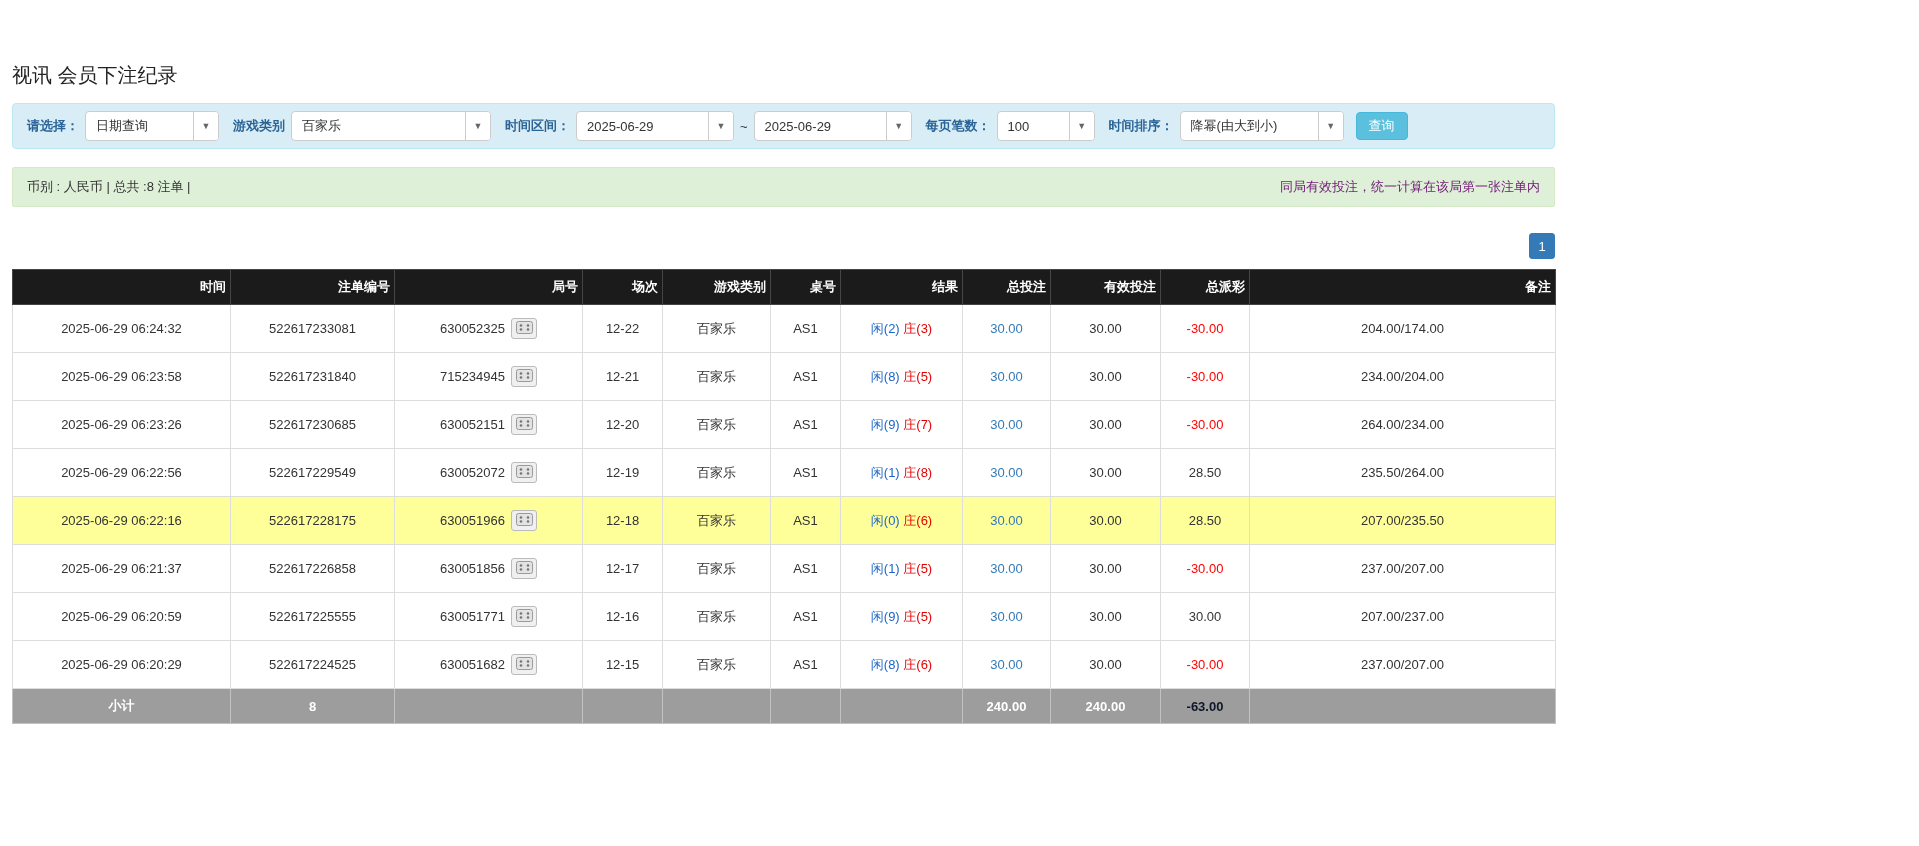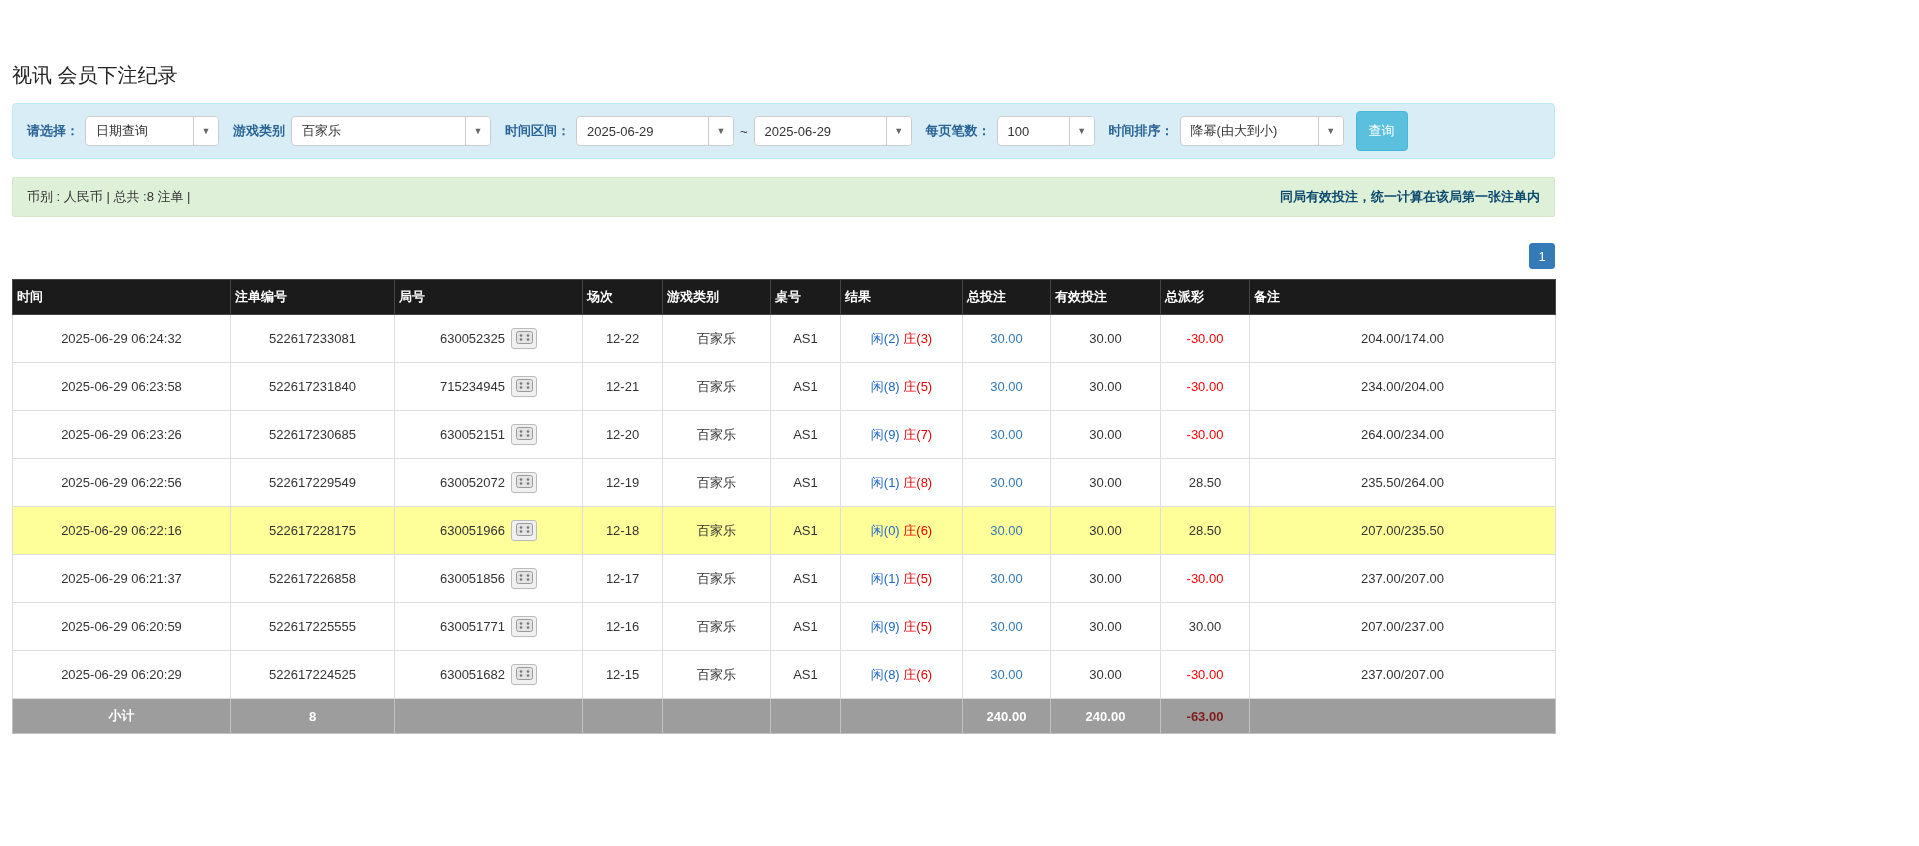--- a/index.html
+++ b/index.html
@@ -34,50 +34,50 @@
     display: flex; align-items: center; justify-content: center;
     color: #666; font-size: 9px; background: #fff;
   }
   .w-select { width: 132px; }
   .w-game   { width: 198px; }
   .w-date   { width: 156px; }
   .w-size   { width: 96px;  }
   .w-sort   { width: 162px; }
   .tilde { margin: 0 6px; color: #333; }
   .search-btn {
-    margin-left: 12px; height: 40px; padding: 0 12px;
+    margin-left: 12px; height: 28px; padding: 0 12px;
     background: #5bc0de; border: 1px solid #46b8da; border-radius: 4px;
     color: #fff; font-size: 13px; cursor: pointer; font-family: Liberation Mono, monospace;
   }
 
   
   .summary-bar {
     margin-top: 18px;
     display: flex; align-items: center; justify-content: space-between;
     background: #dff0d8; border: 1px solid #d6e9c6; border-radius: 2px;
     padding: 10px 14px; font-size: 13px; color: #333; text-align: right;
   }
-  .summary-notice { color: #0c4a6e; font-weight: bold; }
+  .summary-notice { color: #701a75; }
 
   
   .pager { margin-top: 26px; text-align: right; }
   .page-btn {
     display: inline-block; min-width: 26px; height: 26px; line-height: 26px;
     background: #337ab7; border: 1px solid #337ab7; border-radius: 3px;
     color: #fff; font-size: 13px; text-align: center; cursor: pointer; box-sizing: border-box;
   }
 
   
   table.records {
     margin-top: 10px; width: 1543px; border-collapse: collapse;
     font-size: 13px; color: #333; table-layout: fixed;
   }
   table.records th {
     background: #1b1b1b; color: #fff; font-weight: bold;
-    padding: 8px 4px; border: 1px solid #454545; text-align: left;
+    padding: 8px 4px; border: 1px solid #454545; text-align: right;
     white-space: nowrap; overflow: hidden;
   }
   table.records td {
     background: #fff; border: 1px solid #ddd; padding: 13px 4px;
     text-align: center; white-space: nowrap; overflow: hidden;
   }
   tr.hl td { background: #ffff99; }
   .round-wrap { display: inline-flex; align-items: center; gap: 6px; }
   .icon-btn {
     display: inline-flex; align-items: center; justify-content: center;
@@ -87,21 +87,21 @@
   .bet-link { color: #337ab7; text-decoration: none; cursor: pointer; }
   .player { color: #1c66c7; }
   .banker { color: #e60000; }
   .neg { color: #ff0000; }
 
   
   tr.foot td {
     background: #9d9d9d; color: #fff; font-weight: bold;
     border: 1px solid #c2c2c2; padding: 8px 4px;
   }
-  tr.foot td .neg-foot { color: #7f1d1d; }
+  tr.foot td .neg-foot { color: #0f172a; }
 </style>
 </head>
 <body>
 
 <div class="page">
 
   <h1 class="page-title">视讯 会员下注纪录</h1>
 
   <div class="filter-bar">
     <span class="filter-label">请选择：</span>

